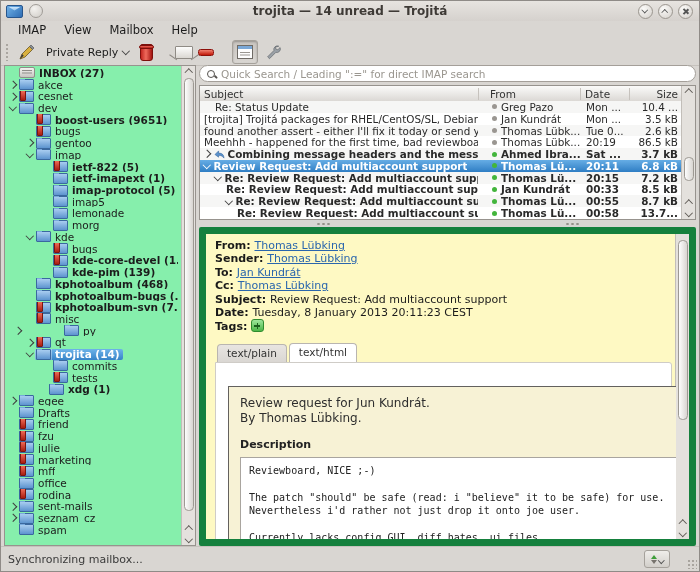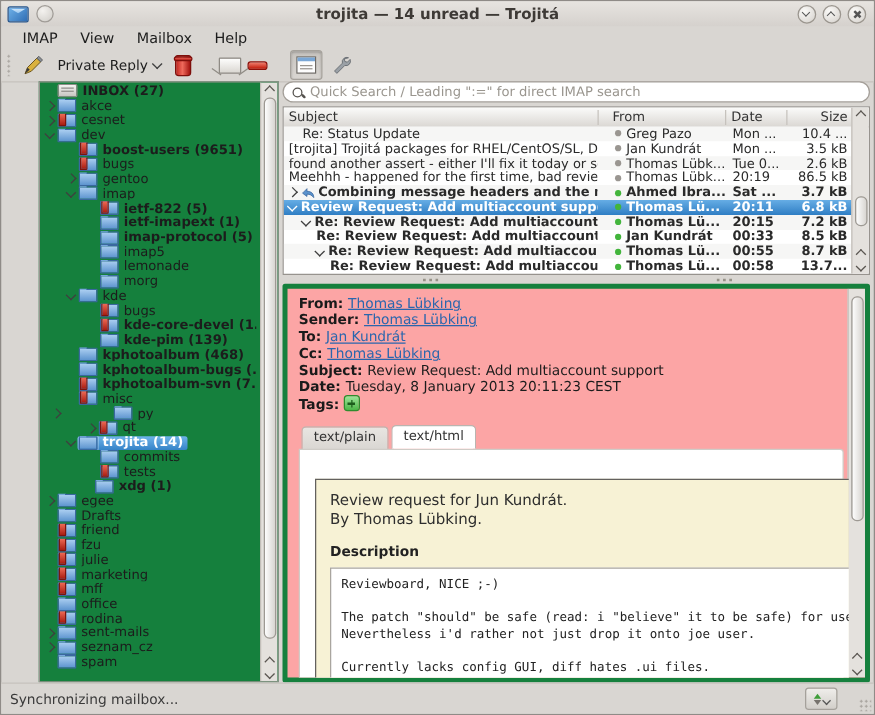--- a/index.html
+++ b/index.html
@@ -59,22 +59,22 @@
   .panel-icon{width:14px;height:12px;background:#fdfdfd;border:1px solid #6f6b66;position:relative;}
   .panel-icon::before{content:"";position:absolute;left:0;right:0;top:0;height:3px;background:#7aa7d6;}
   .panel-icon::after{content:"";position:absolute;left:2px;right:2px;top:5.5px;height:1px;background:#9a9license6;
       background:#9a9691;box-shadow:0 2.5px 0 #9a9691;}
   .wrench-icon{width:16px;height:16px;flex:none;}
 
   
   .main{position:absolute;top:64px;bottom:25px;left:0;right:0;display:flex;gap:3px;padding:0 3px;}
 
   
-  .sidebar{width:190px;flex:none;background:#15803d;border:1px solid #979era;
-     border:1px solid #97938e;position:relative;overflow:hidden;margin-left:27px;}
+  .sidebar{width:190px;flex:none;background:#86efac;border:1px solid #979era;
+     border:1px solid #97938e;position:relative;overflow:hidden;}
   .tree{position:absolute;left:1px;top:1px;bottom:1px;right:14px;overflow:hidden;}
   .tree-item{height:11.72px;display:flex;align-items:center;white-space:nowrap;}
   .pill{display:flex;align-items:center;height:11px;padding:0 3px 0 1px;border-radius:2px;overflow:hidden;}
   .tree-item.selected .pill{background:linear-gradient(#6db3e9,#3683c8);color:#fff;}
   .tree-item.selected .ficon{box-shadow:0 0 0 1px rgba(255,255,255,.35);}
   .tree-label{font-size:10.5px;margin-left:4px;overflow:hidden;}
   .bold{font-weight:bold;}
   .chev{display:inline-block;width:4.5px;height:4.5px;flex:none;
         border-right:1.3px solid #3f3f3f;border-bottom:1.3px solid #3f3f3f;}
   .chev.right{transform:rotate(-45deg);}
@@ -127,21 +127,21 @@
   .dot{width:5px;height:5px;border-radius:50%;flex:none;margin-right:4px;background:#9a9691;}
   .dot.unread{background:#43b53c;}
   .reply-svg{flex:none;margin-right:3px;}
 
   
   .splitter{height:7px;flex:none;display:flex;align-items:center;justify-content:space-around;}
   .split-dots{width:14px;height:2px;
      background-image:radial-gradient(circle,#969288 40%,transparent 45%);background-size:5px 2px;}
 
   
-  .viewer{flex:1;background:#fca5a5;border:4px solid #15803d;border-radius:2px;position:relative;overflow:hidden;}
+  .viewer{flex:1;background:#fef9c3;border:7px solid #15803d;border-radius:2px;position:relative;overflow:hidden;}
   .v-inner{position:absolute;inset:0 13px 0 0;overflow:hidden;padding:5px 0 0 9px;}
   .hline{font-size:11px;line-height:13.4px;white-space:nowrap;}
   .hlabel{font-weight:bold;color:#1a1a1a;}
   .hlink{color:#2a66ad;text-decoration:underline;cursor:pointer;}
   .tagplus{display:inline-block;width:11px;height:11px;vertical-align:-2px;border-radius:3px;
      background:linear-gradient(#9fe69b,#4db648);border:1px solid #2f8c2e;position:relative;}
   .tagplus::before,.tagplus::after{content:"";position:absolute;background:#1c5d1c;}
   .tagplus::before{left:2.5px;right:2.5px;top:4.8px;height:1.4px;}
   .tagplus::after{top:2.5px;bottom:2.5px;left:4.8px;width:1.4px;}
   .tabs{display:flex;gap:2px;margin-top:9px;padding-left:2px;}
@@ -447,21 +447,21 @@
           </div>
           <div class="tree-item" style="padding-left: 7px; gap: 40px;">
             <span class="chev-slot">
               <span class="chev right"></span>
             </span>
             <span class="pill">
               <span class="ficon"></span>
               <span class="tree-label">py</span>
             </span>
           </div>
-          <div class="tree-item" style="padding-left: 35px;">
+          <div class="tree-item" style="padding-left: 19px;">
             <span class="chev-slot">
               <span class="chev right"></span>
             </span>
             <span class="pill">
               <span class="ficon">
                 <span class="redmark"></span>
               </span>
               <span class="tree-label">qt</span>
             </span>
           </div>

